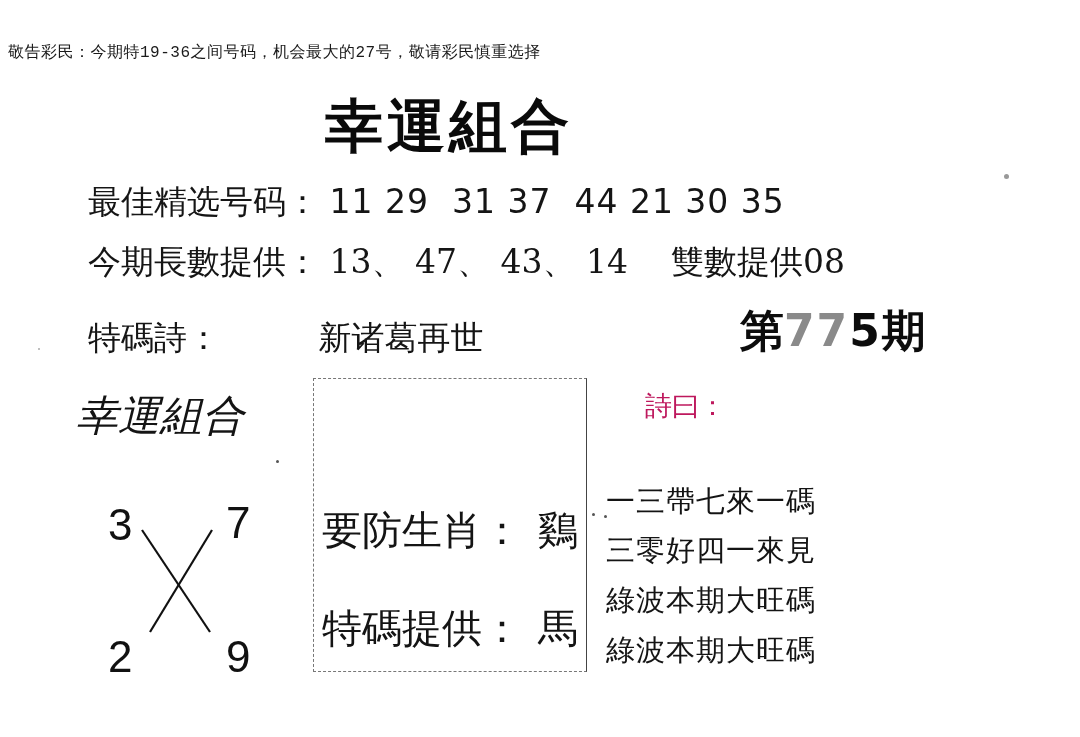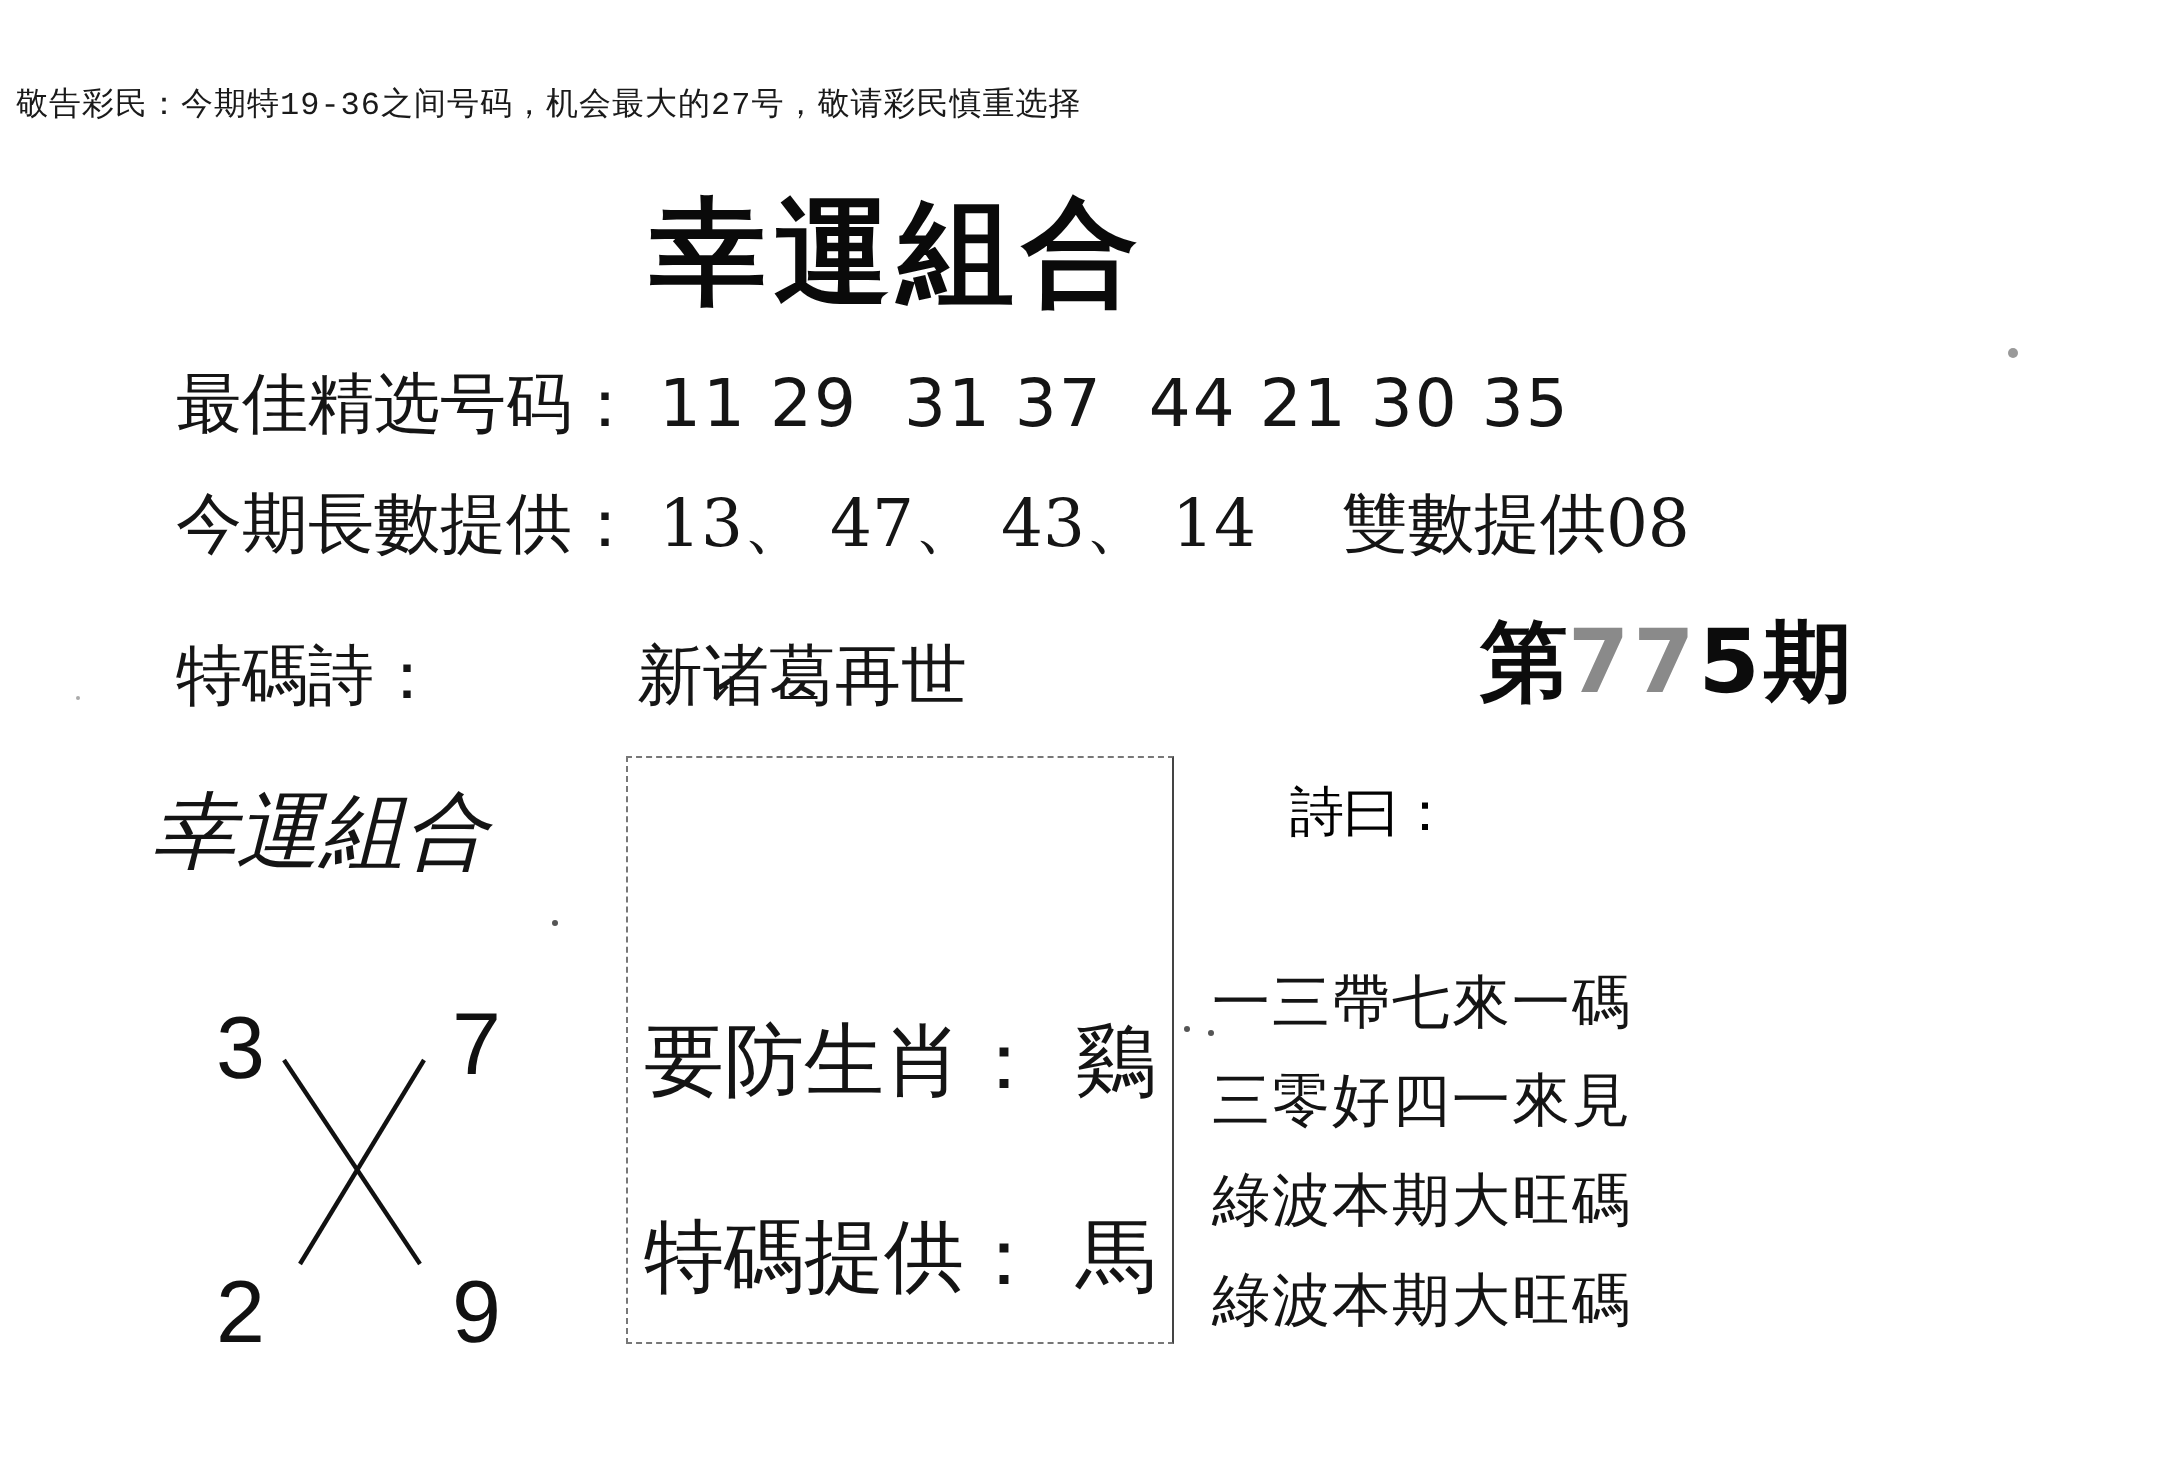--- a/index.html
+++ b/index.html
@@ -79,21 +79,21 @@
     }
     .box-line .label { display: inline-block; width: 200px; }
     .box-line .value { display: inline-block; margin-left: 16px; }
     .box-line.l1 { top: 26px; }
     .box-line.l2 { top: 124px; }
     .box-line.l3 { top: 222px; }
 
     .poem-title {
       left: 645px; top: 388px;
       font-size: 27px;
-      color: #000000;
+      color: #be185d;
     }
     .poem-line {
       left: 606px;
       font-size: 29px;
       letter-spacing: 1px;
       color: #141414;
     }
     .poem-line.p1 { top: 482px; }
     .poem-line.p2 { top: 531px; }
     .poem-line.p3 { top: 581px; }

